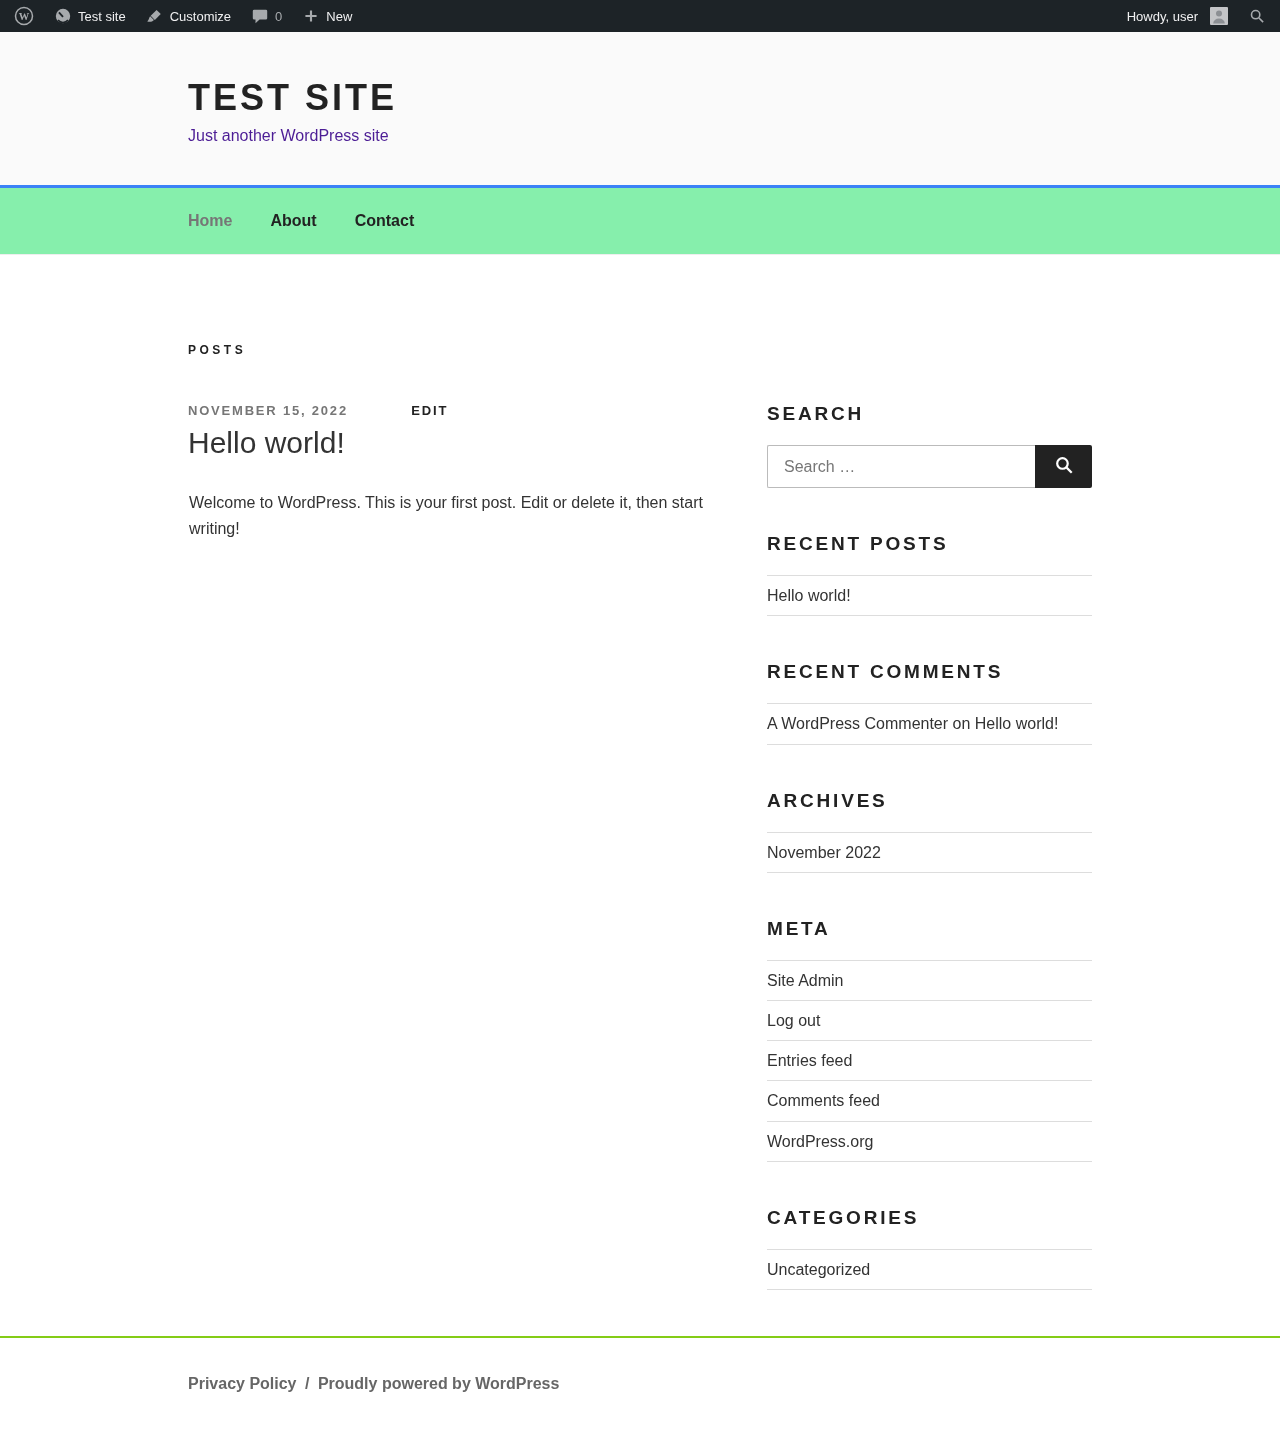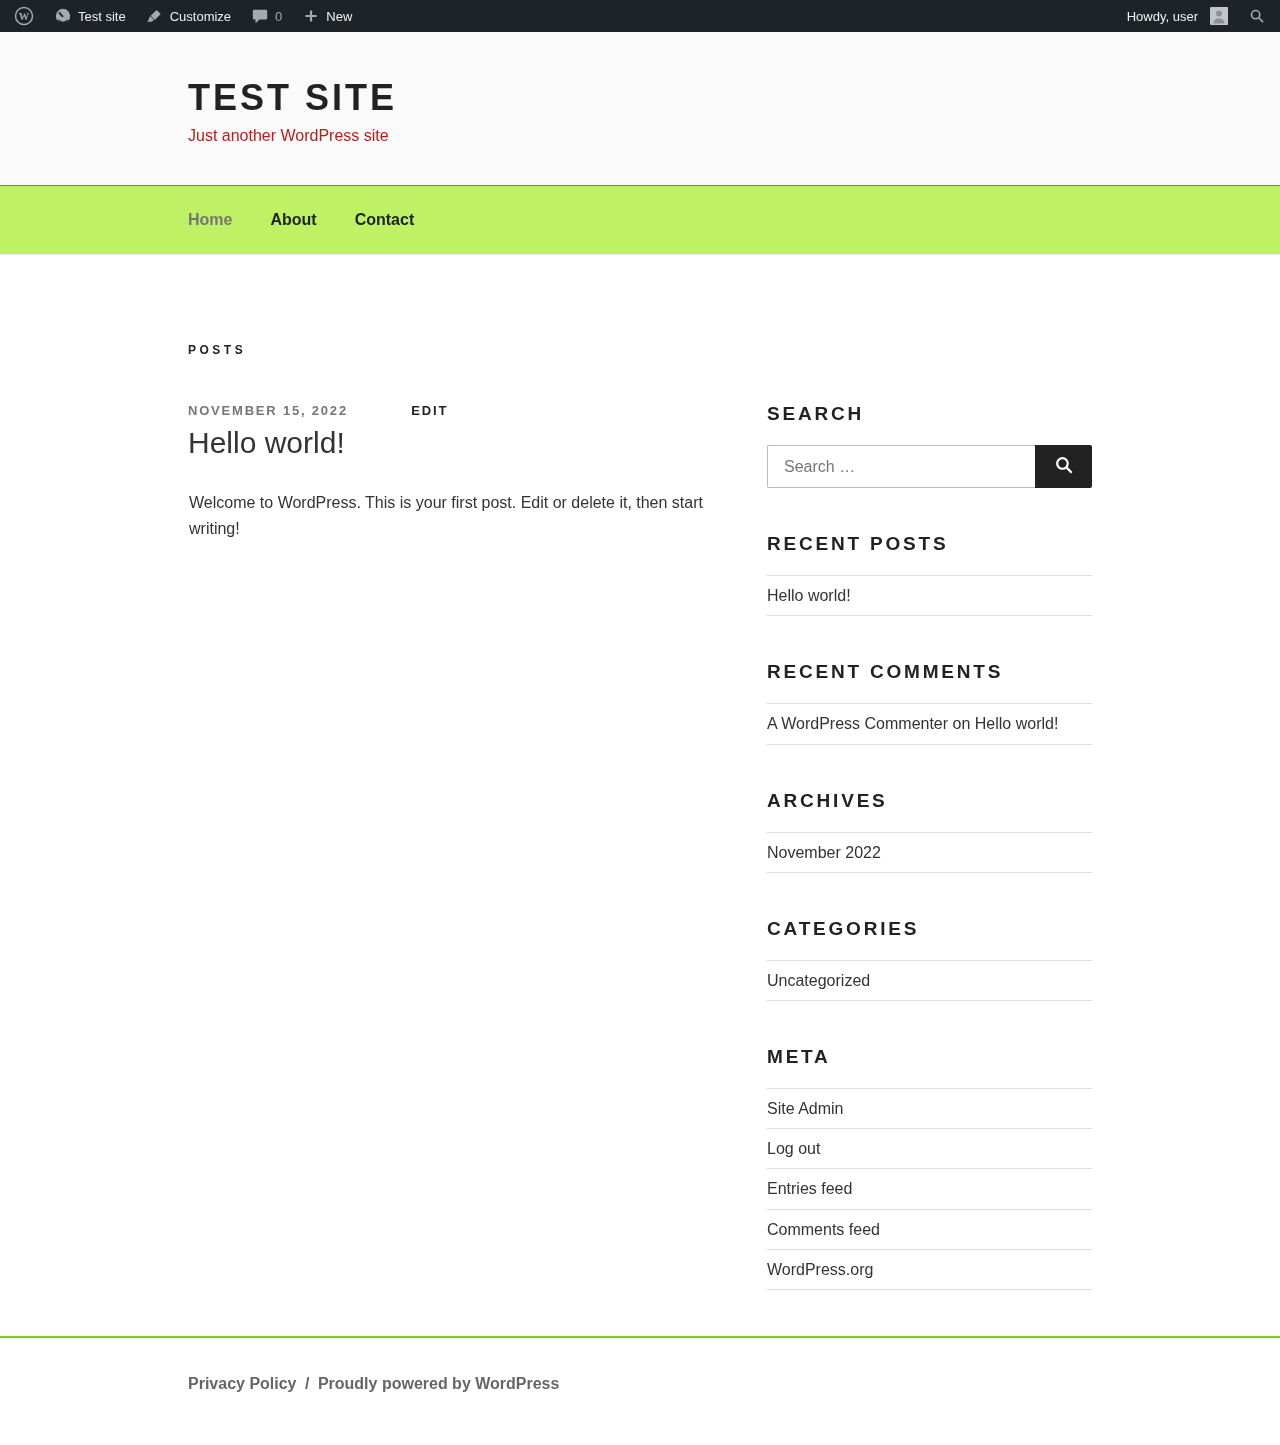--- a/index.html
+++ b/index.html
@@ -36,26 +36,26 @@
   .container { width: 904px; margin: 0 auto; }
   .site-title {
     margin: 0;
     font-size: 36px;
     font-weight: 800;
     letter-spacing: 3px;
     color: #222;
     line-height: 1.2;
     cursor: pointer;
   }
-  .site-tagline { margin: 8px 0 0; font-size: 16px; color: #b91c1c; }
+  .site-tagline { margin: 8px 0 0; font-size: 16px; color: #4c1d95; }
 
   
   .main-nav {
-    background: #bef264;
-    border-top: 1px solid #3b82f6;
+    background: #86efac;
+    border-top: 3px solid #3b82f6;
     border-bottom: 1px solid #eee;
     height: 70px;
   }
   .main-nav .container { display: flex; align-items: center; height: 100%; }
   .nav-link {
     font-size: 16px; font-weight: 700; color: #222;
     margin-right: 38px; cursor: pointer; text-decoration: none;
   }
   .nav-link.current { color: #767676; }
 
@@ -255,45 +255,45 @@
       <section class="widget">
         <h4 class="widget-title">ARCHIVES</h4>
         <ul class="widget-list">
           <li>
             <a>November 2022</a>
           </li>
         </ul>
       </section>
 
       <section class="widget">
+        <h4 class="widget-title">META</h4>
+        <ul class="widget-list">
+          <li>
+            <a>Site Admin</a>
+          </li>
+          <li>
+            <a>Log out</a>
+          </li>
+          <li>
+            <a>Entries feed</a>
+          </li>
+          <li>
+            <a>Comments feed</a>
+          </li>
+          <li>
+            <a>WordPress.org</a>
+          </li>
+        </ul>
+      </section>
+
+      <section class="widget">
         <h4 class="widget-title">CATEGORIES</h4>
         <ul class="widget-list">
           <li>
             <a>Uncategorized</a>
-          </li>
-        </ul>
-      </section>
-
-      <section class="widget">
-        <h4 class="widget-title">META</h4>
-        <ul class="widget-list">
-          <li>
-            <a>Site Admin</a>
-          </li>
-          <li>
-            <a>Log out</a>
-          </li>
-          <li>
-            <a>Entries feed</a>
-          </li>
-          <li>
-            <a>Comments feed</a>
-          </li>
-          <li>
-            <a>WordPress.org</a>
           </li>
         </ul>
       </section>
 
     </aside>
   </div>
 </div>
 
 <footer class="site-footer">
   <div class="container">

